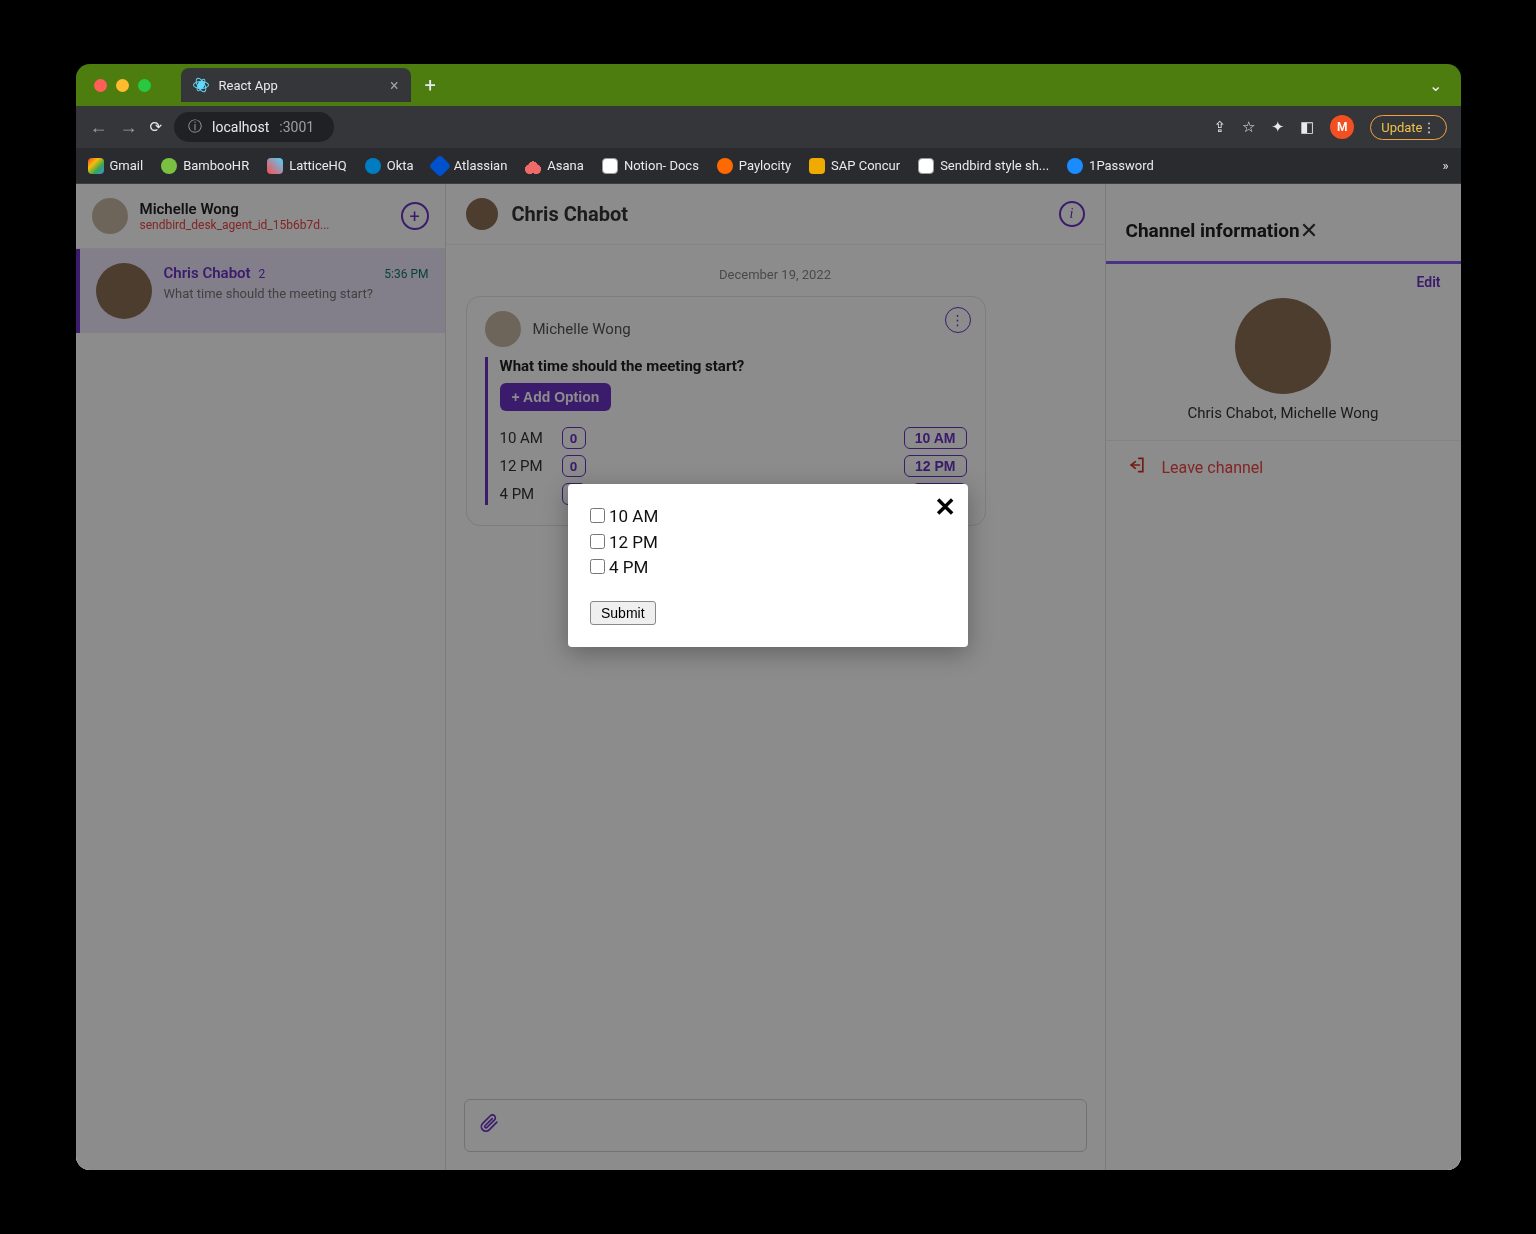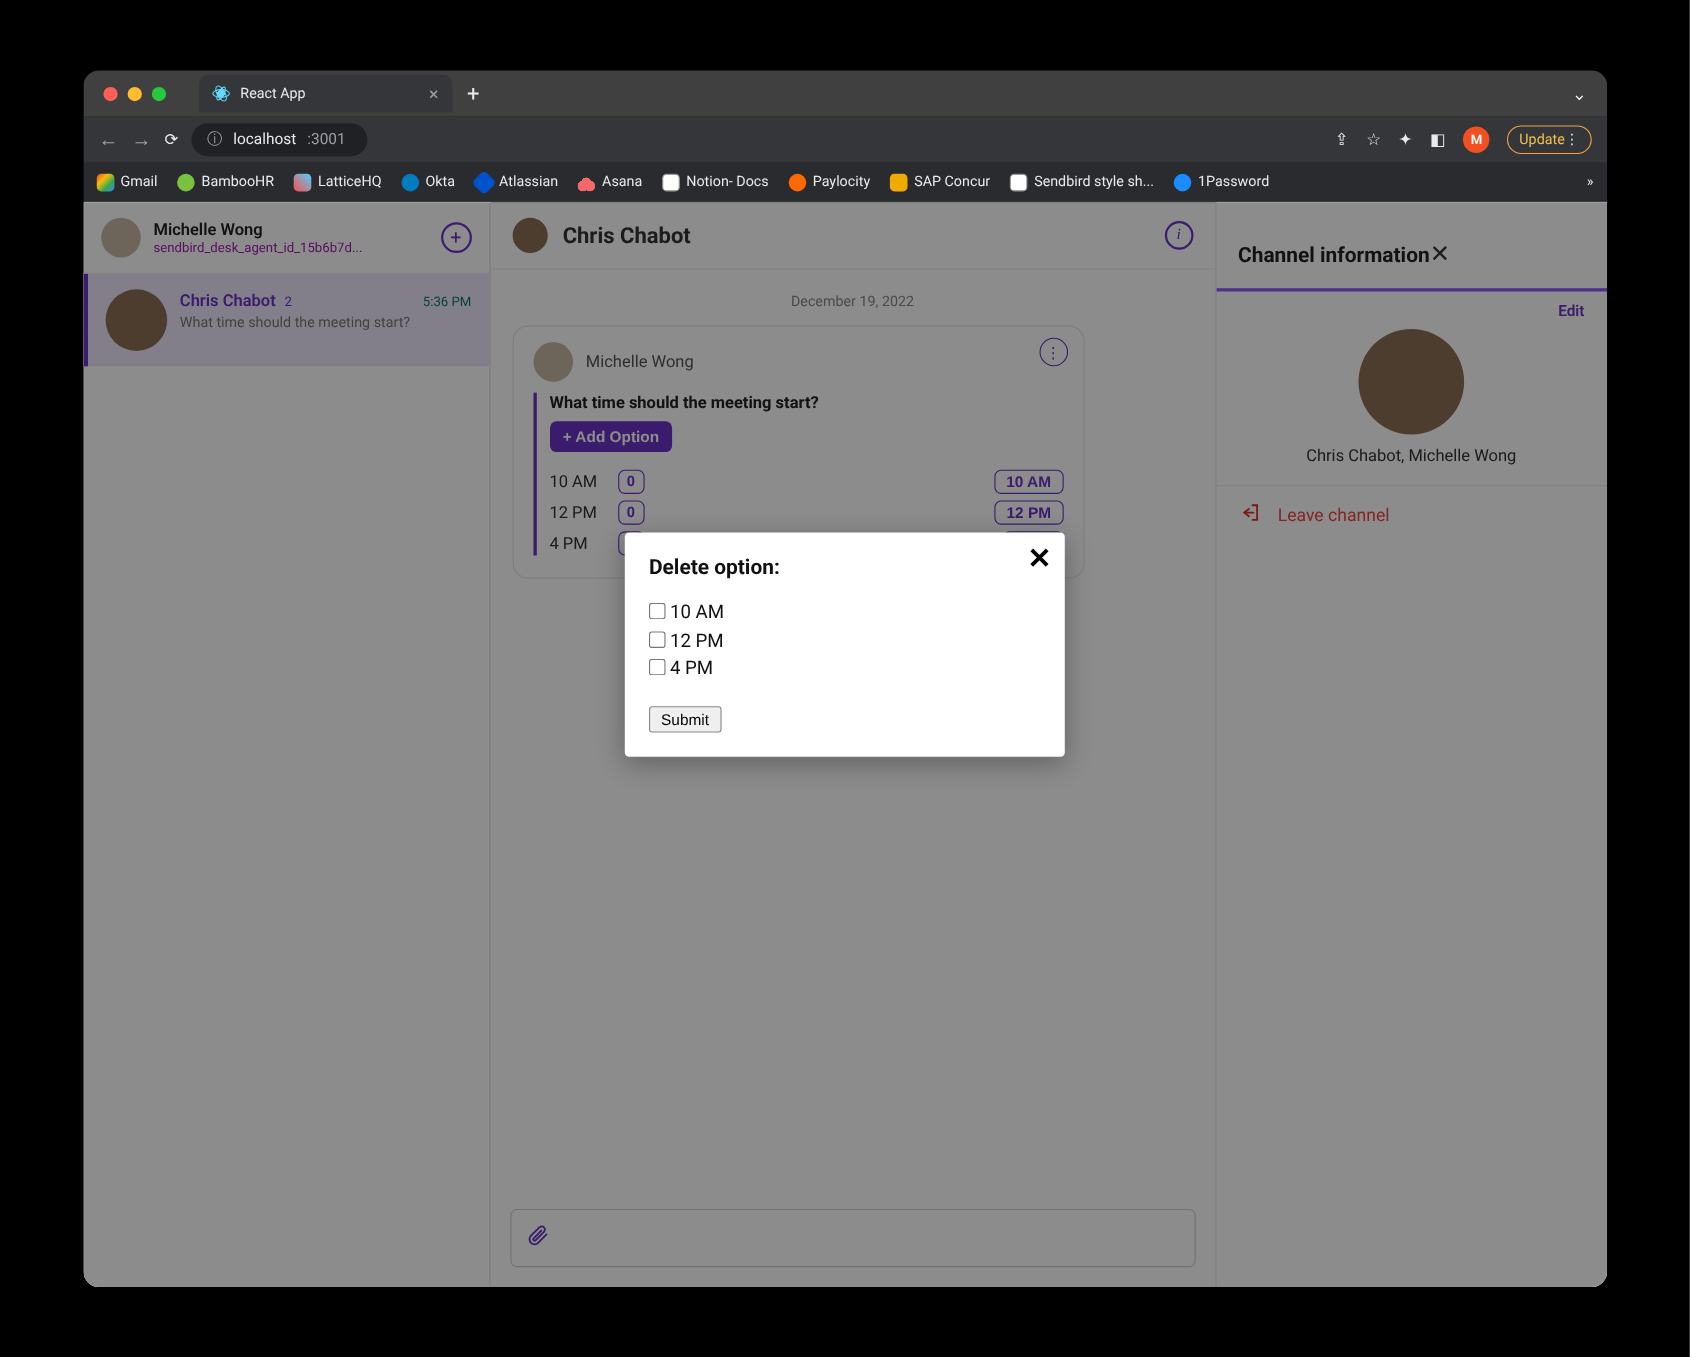--- a/index.html
+++ b/index.html
@@ -18,21 +18,21 @@
     height: 1106px;
     background: #202124;
     border-radius: 14px;
     overflow: hidden;
     position: relative;
     box-shadow: 0 10px 40px rgba(0,0,0,0.6);
   }
   
   .titlebar {
     height: 42px;
-    background: #404040;
+    background: #4d7c0f;
     display: flex;
     align-items: center;
     padding: 0 18px;
   }
   .traffic { display: flex; gap: 9px; margin-right: 30px;}
   .dot { width: 13px; height: 13px; border-radius: 50%; }
   .dot.red { background:#ff5f57; }
   .dot.yellow { background:#febc2e; }
   .dot.green { background:#28c840; }
   .tab {
@@ -150,21 +150,21 @@
     display:flex;align-items:center;gap:12px;
     padding:14px 16px;
     border-bottom:1px solid #eee;
   }
   .av {
     width:36px;height:36px;border-radius:50%;
     background:#c9b8a5;
   }
   .sb-user { flex:1; min-width:0;}
   .sb-user .name { font-weight:600; color:#222; font-size:15px;}
-  .sb-user .sub { font-size:12px; color:#a21caf; white-space:nowrap; overflow:hidden; text-overflow:ellipsis;}
+  .sb-user .sub { font-size:12px; color:#ef4444; white-space:nowrap; overflow:hidden; text-overflow:ellipsis;}
   .newch {
     width:28px;height:28px;border:2px solid #6b32c5;border-radius:50%;
     color:#6b32c5;display:flex;align-items:center;justify-content:center;font-size:18px;
   }
   .channel-item {
     display:flex;gap:12px;padding:14px 16px;
     background:#efe8fb;
     border-left:4px solid #6b32c5;
   }
   .channel-item .av { width:56px;height:56px; background:#8b6f57;}
@@ -471,21 +471,20 @@
               <path d="M5 12h10"></path>
             </svg>
         </span>
         <span>Leave channel</span>
       </div>
     </aside>
 
     <div class="overlay">
       <div class="modal">
         <span class="modal-close">✕</span>
-        <h3>Delete option:</h3>
         <label><input type="checkbox" style=""><span>10 AM</span></label>
         <label><input type="checkbox" style=""><span>12 PM</span></label>
         <label><input type="checkbox" style=""><span>4 PM</span></label>
         <button class="submit">Submit</button>
       </div>
     </div>
 
   </div>
 </div>
 

